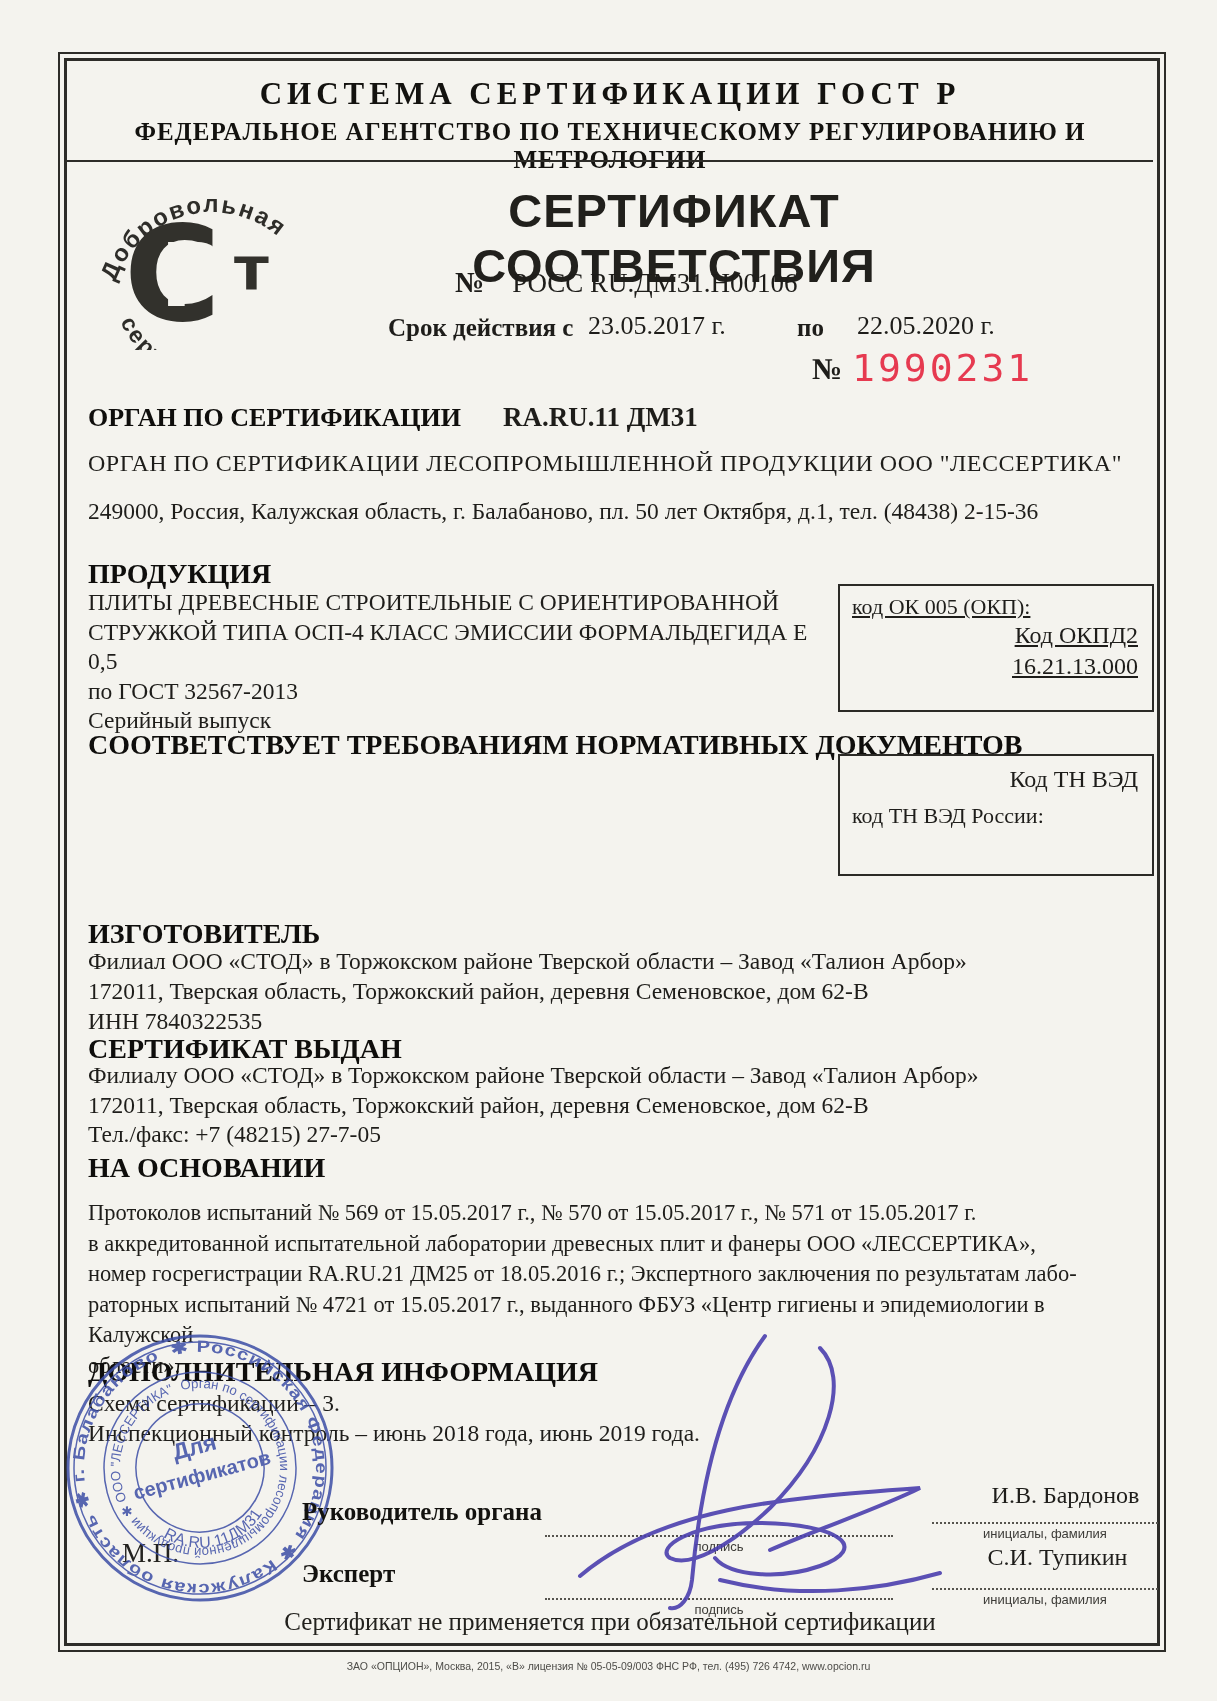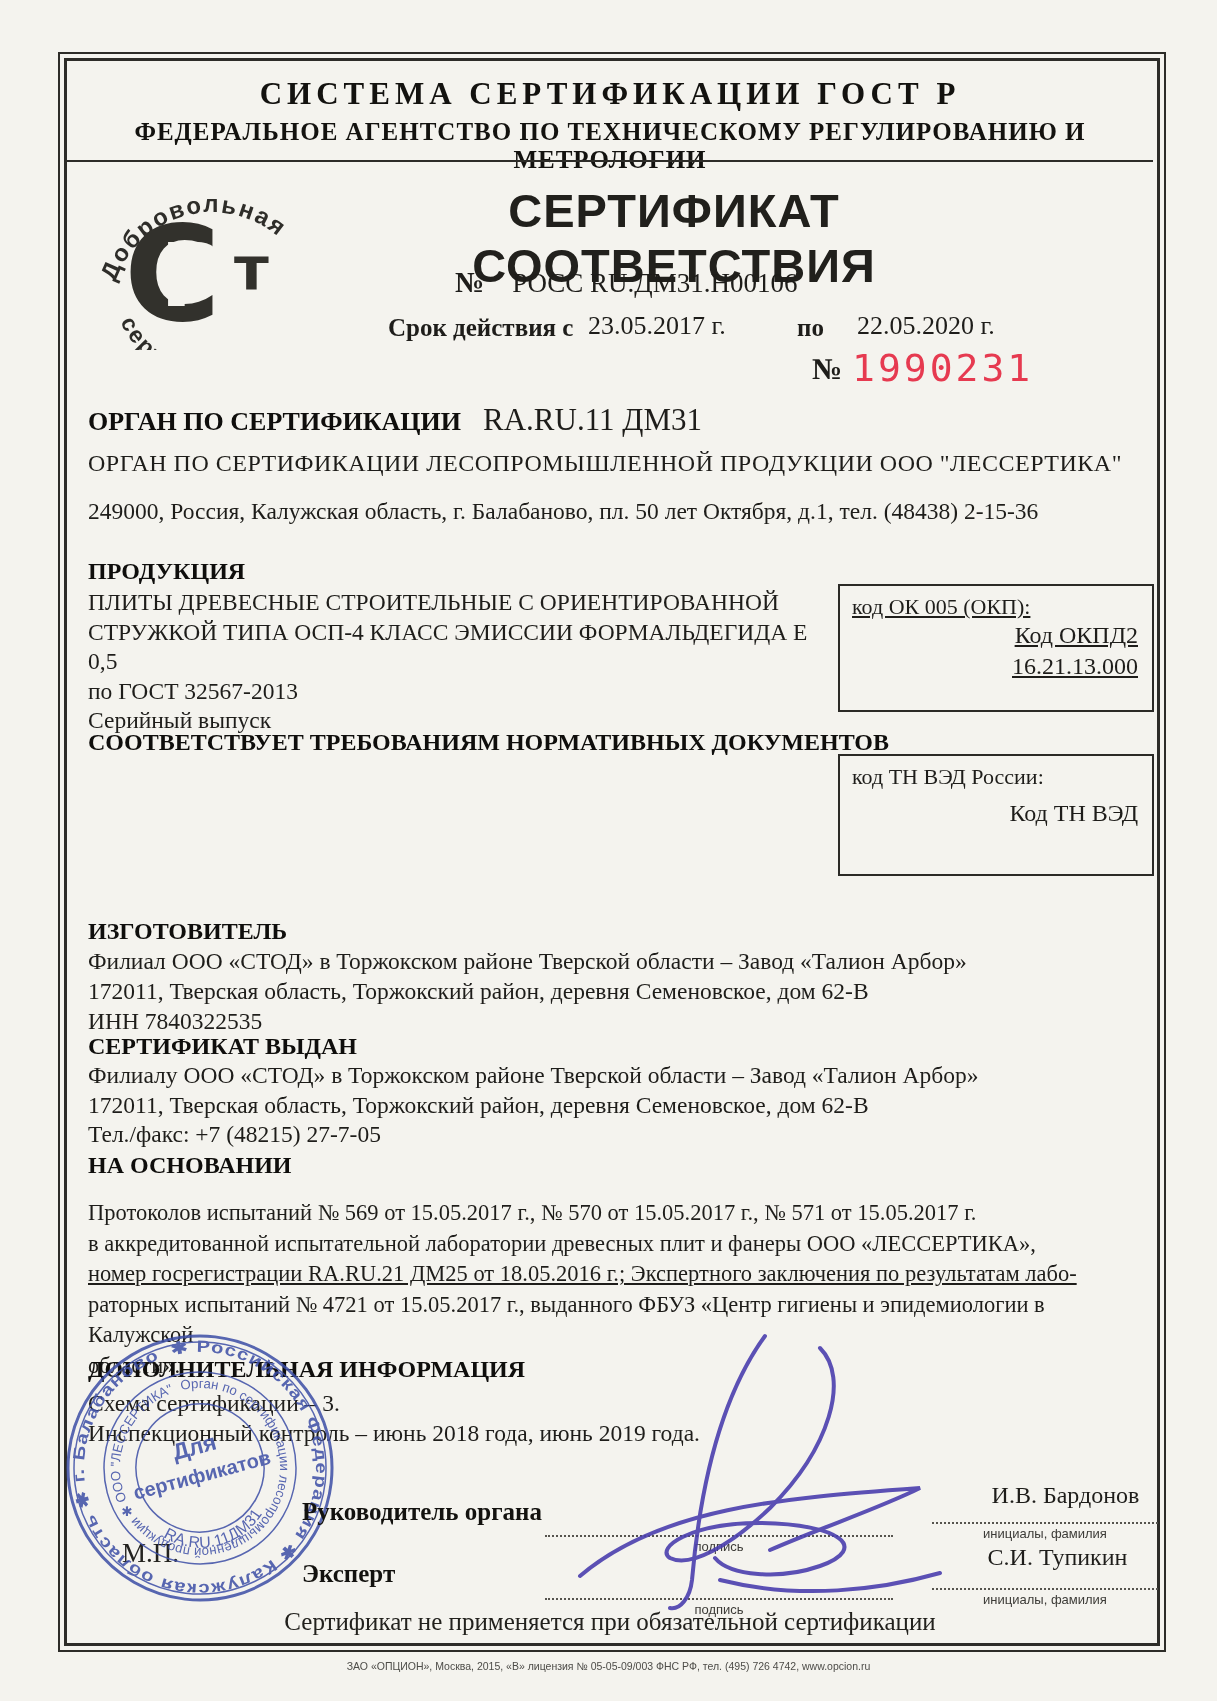--- a/index.html
+++ b/index.html
@@ -19,21 +19,21 @@
   .hdr-divider{position:absolute;left:67px;top:160px;width:1086px;border-top:2px solid #2d2c28;}
   .hdr1{left:67px;width:1086px;top:76px;font-size:31px;letter-spacing:5px;color:#13120f;}
   .hdr2{left:67px;width:1086px;top:118px;font-size:25px;letter-spacing:1px;color:#13120f;}
   .title{left:300px;width:748px;top:183px;font-size:47px;letter-spacing:1px;color:#21201c;}
   .numline{left:455px;top:266px;font-size:27px;}
   .numline .no{font-size:29px;font-weight:bold;margin-right:28px;}
   .v-label{font-size:25px;font-weight:bold;}
   .v-date{font-size:26px;}
   .serial-no{left:812px;top:352px;font-size:30px;font-weight:bold;}
   .serial-digits{left:852px;top:346px;font-family:"DejaVu Sans Mono",monospace;font-size:38px;letter-spacing:3px;}
-  .h25{font-size:24px;font-weight:bold;color:#0f0e0c;}
+  .h25{font-size:28px;font-weight:bold;color:#0f0e0c;}
   .t24{font-size:24px;}
   .t23{font-size:23.5px;line-height:29.5px;}
   .codebox{border:2px solid #2b2a26;background:transparent;}
   .codebox .lbl{font-size:22px;padding:8px 0 0 12px;}
   .codebox .val{font-size:24px;text-align:right;padding-right:14px;line-height:31px;}
   .sig-line{border-bottom:2px dotted #55534e;height:0;}
   .sig-sub{font-size:13px;color:#3c3b37;}
   .role{font-size:25px;font-weight:bold;color:#13120f;}
   .sig-name{font-size:24px;}
   .footer-note{font-size:25px;color:#22211d;}
@@ -79,63 +79,63 @@
   <span class="abs ser v-label" style="left:368px;top:314px;margin-left:20px;">Срок действия с</span>
   <span class="abs ser v-date" style="left:588px;top:311px;">23.05.2017 г.</span>
   <span class="abs ser v-label" style="left:797px;top:314px;">по</span>
   <span class="abs ser v-date" style="left:857px;top:311px;">22.05.2020 г.</span>
 
   <span class="abs ser serial-no">№</span>
   <span class="abs serial-digits" style="color:#e63a50;">1990231</span>
 
   <div class="abs" style="left:88px;top:402px;">
     <span class="ser h25" style="font-size:26px;">ОРГАН ПО СЕРТИФИКАЦИИ</span>
-    <span class="ser" style="font-size:31px;margin-left:18px;">RA.RU.11 ДМ31</span>
+    <span class="ser" style="font-size:27px;margin-left:38px;font-weight:bold;">RA.RU.11 ДМ31</span>
   </div>
   <div class="abs ser t24" style="left:88px;top:450px;letter-spacing:.5px;">ОРГАН ПО СЕРТИФИКАЦИИ ЛЕСОПРОМЫШЛЕННОЙ ПРОДУКЦИИ  ООО "ЛЕССЕРТИКА"</div>
   <div class="abs ser t23" style="left:88px;top:497px;">249000, Россия, Калужская область, г. Балабаново, пл. 50 лет Октября, д.1, тел. (48438) 2-15-36</div>
 
   <div class="abs ser h25" style="left:88px;top:558px;">ПРОДУКЦИЯ</div>
   <div class="abs" style="left:88px;top:588px;width:742px;">
     <div class="ser t23">ПЛИТЫ ДРЕВЕСНЫЕ СТРОИТЕЛЬНЫЕ С ОРИЕНТИРОВАННОЙ</div>
     <div class="ser t23">СТРУЖКОЙ ТИПА ОСП-4 КЛАСС ЭМИССИИ ФОРМАЛЬДЕГИДА Е 0,5</div>
     <div class="ser t23">по ГОСТ 32567-2013</div>
     <div class="ser t23">Серийный  выпуск</div>
   </div>
   <div class="abs codebox" style="left:838px;top:584px;width:312px;height:124px;text-decoration:underline;">
     <div class="ser lbl">код ОК 005 (ОКП):</div>
     <div class="ser val">Код ОКПД2</div>
     <div class="ser val">16.21.13.000</div>
   </div>
 
   <div class="abs ser h25" style="left:88px;top:729px;">СООТВЕТСТВУЕТ ТРЕБОВАНИЯМ НОРМАТИВНЫХ ДОКУМЕНТОВ</div>
   <div class="abs codebox" style="left:838px;top:754px;width:312px;height:118px;">
+    <div class="ser val" style="padding-top:8px;">Код ТН ВЭД</div>
     <div class="ser lbl">код ТН ВЭД России:</div>
-    <div class="ser val" style="padding-top:8px;">Код ТН ВЭД</div>
   </div>
 
   <div class="abs ser h25" style="left:88px;top:918px;">ИЗГОТОВИТЕЛЬ</div>
   <div class="abs" style="left:88px;top:946px;width:1000px;">
     <div class="ser t23" style="line-height:30px;">Филиал ООО «СТОД» в Торжокском районе Тверской области – Завод «Талион Арбор»</div>
     <div class="ser t23" style="line-height:30px;">172011, Тверская область, Торжокский район, деревня Семеновское, дом 62-В</div>
     <div class="ser t23" style="line-height:30px;">ИНН 7840322535</div>
   </div>
 
   <div class="abs ser h25" style="left:88px;top:1033px;">СЕРТИФИКАТ ВЫДАН</div>
   <div class="abs" style="left:88px;top:1061px;width:1000px;">
     <div class="ser t23" style="line-height:29.5px;">Филиалу ООО «СТОД» в Торжокском районе Тверской области – Завод «Талион Арбор»</div>
     <div class="ser t23" style="line-height:29.5px;">172011, Тверская область, Торжокский район, деревня Семеновское, дом 62-В</div>
     <div class="ser t23" style="line-height:29.5px;">Тел./факс: +7 (48215) 27-7-05</div>
   </div>
 
   <div class="abs ser h25" style="left:88px;top:1152px;">НА ОСНОВАНИИ</div>
   <div class="abs" style="left:88px;top:1198px;width:1010px;">
     <div class="ser" style="font-size:22.5px;line-height:30.5px;">Протоколов  испытаний  № 569 от 15.05.2017 г., № 570 от 15.05.2017 г., № 571 от 15.05.2017 г.</div>
     <div class="ser" style="font-size:22.5px;line-height:30.5px;">в  аккредитованной  испытательной  лаборатории древесных плит и фанеры  ООО «ЛЕССЕРТИКА»,</div>
-    <div class="ser" style="font-size:22.5px;line-height:30.5px;text-decoration:underline;">номер госрегистрации  RA.RU.21 ДМ25 от 18.05.2016 г.;  Экспертного заключения  по результатам лабо-</div>
+    <div class="ser" style="font-size:22.5px;line-height:30.5px;">номер госрегистрации  RA.RU.21 ДМ25 от 18.05.2016 г.;  Экспертного заключения  по результатам лабо-</div>
     <div class="ser" style="font-size:22.5px;line-height:30.5px;">раторных испытаний № 4721 от 15.05.2017 г., выданного ФБУЗ «Центр гигиены и эпидемиологии в Калужской</div>
     <div class="ser" style="font-size:22.5px;line-height:30.5px;">области».</div>
   </div>
 
   <div class="abs ser h25" style="left:88px;top:1356px;">ДОПОЛНИТЕЛЬНАЯ ИНФОРМАЦИЯ</div>
   <div class="abs" style="left:88px;top:1388px;width:900px;">
     <div class="ser t23" style="line-height:30px;">Схема сертификации – 3.</div>
     <div class="ser t23" style="line-height:30px;">Инспекционный контроль – июнь 2018 года, июнь 2019 года.</div>
   </div>
 

